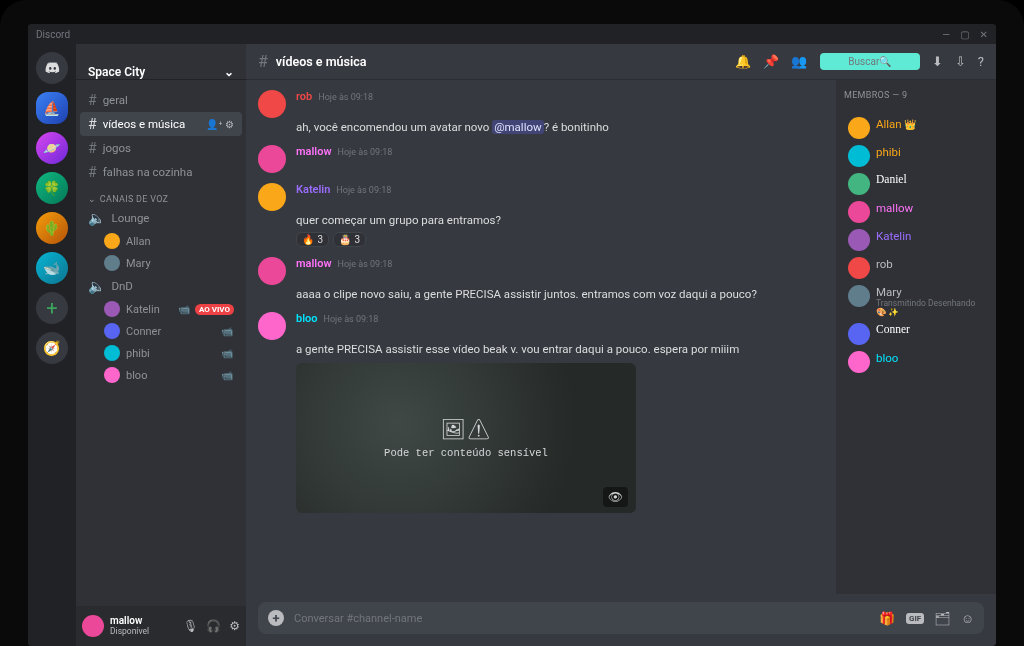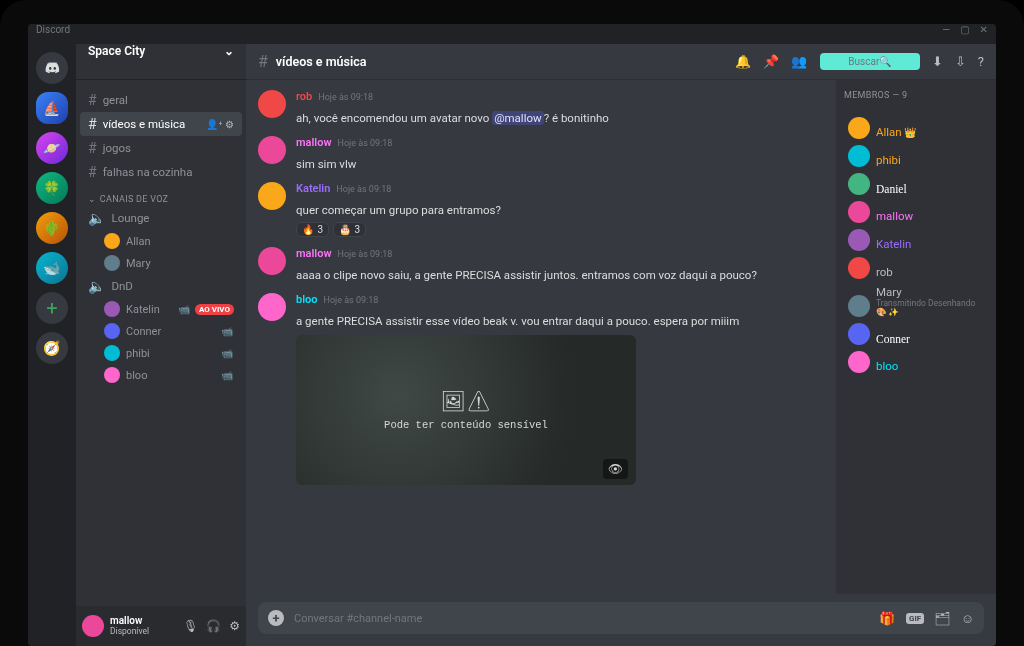--- a/index.html
+++ b/index.html
@@ -28,20 +28,21 @@
     background: #202225;
     border-radius: 4px;
     overflow: hidden;
     display: flex;
     flex-direction: column;
   }
   .titlebar {
     height: 20px;
     background: #202225;
     display: flex;
+    align-items: center;
     padding: 0 8px;
     color: #72767d;
     font-size: 10px;
   }
   .titlebar .wnd-btns { margin-left: auto; display:flex; gap:10px; font-size:10px;}
   .app {
     flex: 1;
     display: flex;
     min-height: 0;
   }
@@ -68,21 +69,21 @@
   .srv.compass { color:#3ba55d; }
   
   .sidebar {
     width: 170px;
     background: #2f3136;
     display: flex;
     flex-direction: column;
   }
   .server-header {
     height: 36px;
-    display:flex; align-items:flex-start;
+    display:flex; align-items:flex-end;
     padding:0 12px;
     border-bottom:1px solid #202225;
     font-weight:600; color:#fff;
     font-size:12px;
     justify-content:space-between;
   }
   .channels { flex:1; overflow:auto; padding:8px 4px;}
   .ch {
     display:flex; align-items:center;
     padding:4px 8px;
@@ -130,21 +131,21 @@
   .chat-header .tools{margin-left:auto;display:flex;gap:12px;color:#b9bbbe;font-size:13px;align-items:center;}
   .search-box{background:#5eead4;border-radius:4px;padding:3px 6px;font-size:10px;color:#72767d;width:100px;display:flex;align-items:center;justify-content:center;}
   .chat-body{flex:1;display:flex;min-height:0;}
   .messages{flex:1;overflow:auto;padding:10px 12px;}
   .msg{display:flex;gap:10px;margin-bottom:10px;}
   .msg .av{width:28px;height:28px;border-radius:50%;flex-shrink:0;}
   .msg .content{flex:1;min-width:0;}
   .msg .hdr{display:flex;gap:6px;align-items:baseline;font-size:11px;}
   .msg .uname{font-weight:600;}
   .msg .ts{font-size:9px;color:#72767d;}
-  .msg .text{font-size:11.5px;color:#dcddde;line-height:15px;margin-top:8px;}
+  .msg .text{font-size:11.5px;color:#dcddde;line-height:15px;margin-top:17px;}
   .mention{color:#dee0fc;background:rgba(88,101,242,0.3);border-radius:3px;padding:0 2px;}
   .reactions{display:flex;gap:4px;margin-top:4px;}
   .react{background:#2f3136;border:1px solid #40444b;border-radius:6px;padding:1px 5px;font-size:10px;display:flex;gap:3px;align-items:center;}
   .embed-video{width:280px;height:158px;background:#fff;border-radius:6px;margin-top:6px;position:relative;overflow:hidden;display:flex;align-items:center;justify-content:center;}
   .beak-logo{position:relative;width:200px;height:120px;display:flex;align-items:center;justify-content:center;}
   .beak-wings{position:absolute;inset:0;opacity:.25;}
   .beak-tri{width:0;height:0;border-left:80px solid transparent;border-right:80px solid transparent;border-top:110px solid #22294a;position:relative;}
   .beak-tri::before{content:"";position:absolute;left:-80px;top:-110px;width:0;height:0;border-left:80px solid transparent;border-right:80px solid transparent;border-top:52px solid #e63946;}
   .beak-band{position:absolute;top:24px;left:50%;transform:translate(-50%,0);background:#f4a63a;color:#fff;font-weight:900;font-style:italic;letter-spacing:2px;font-size:22px;padding:2px 14px;text-shadow:1px 1px 0 #8a4a10;}
   .play-btn{position:absolute;width:36px;height:36px;border-radius:50%;background:rgba(0,0,0,.7);display:flex;align-items:center;justify-content:center;}
@@ -155,21 +156,21 @@
   .sensitive .eye{position:absolute;bottom:6px;right:8px;background:rgba(0,0,0,.45);border-radius:4px;padding:3px 5px;font-size:12px;}
   .composer{padding:8px 12px 12px;}
   .composer-inner{background:#40444b;border-radius:8px;height:32px;display:flex;align-items:center;padding:0 10px;gap:10px;color:#72767d;}
   .composer-inner .add{width:16px;height:16px;border-radius:50%;background:#b9bbbe;color:#40444b;display:flex;align-items:center;justify-content:center;font-weight:700;font-size:13px;}
   .composer-inner .ph{flex:1;font-size:11px;}
   .composer-inner .r-icons{display:flex;gap:10px;font-size:13px;color:#b9bbbe;align-items:center;}
   .gif-badge{background:#b9bbbe;color:#40444b;font-size:8px;font-weight:700;padding:1px 3px;border-radius:3px;}
   
   .members{width:160px;background:#2f3136;padding:10px 8px;overflow:auto;}
   .mem-hdr{font-size:9px;color:#8e9297;text-transform:uppercase;margin-bottom:14px;letter-spacing:.3px;}
-  .mem{display:flex;align-items:flex-end;gap:6px;padding:3px 4px;border-radius:4px;font-size:11.5px;}
+  .mem{display:flex;align-items:flex-start;gap:6px;padding:3px 4px;border-radius:4px;font-size:11.5px;}
   .mem .av{width:22px;height:22px;border-radius:50%;flex-shrink:0;}
   .mem .sub{font-size:8.5px;color:#72767d;line-height:9px;}
   .mem .col{display:flex;flex-direction:column;}
   .crown{color:#faa81a;font-size:10px;}
   
   .c1{background:#f04747;} .c2{background:#faa81a;} .c3{background:#43b581;}
   .c4{background:#ec4899;} .c5{background:#5865f2;} .c6{background:#9b59b6;}
   .c7{background:#00bcd4;} .c8{background:#607d8b;} .c9{background:#ff66cc;}
   .srv-col1{background:linear-gradient(135deg,#3b82f6,#1e40af);}
   .srv-col2{background:linear-gradient(135deg,#d946ef,#6d28d9);}
@@ -330,21 +331,20 @@
     <div class="text">ah, você encomendou um avatar novo <span class="mention">@mallow</span>? é bonitinho</div>
                 </div>
               </div>
               <div class="msg">
                 <span class="av c4"></span>
   <div class="content">
     <div class="hdr">
                     <span class="uname u-pink">mallow</span>
                     <span class="ts">Hoje às 09:18</span>
                   </div>
-    <div class="text">sim sim vlw</div>
                 </div>
               </div>
               <div class="msg">
                 <span class="av c2"></span>
   <div class="content">
     <div class="hdr">
                     <span class="uname u-purple">Katelin</span>
                     <span class="ts">Hoje às 09:18</span>
                   </div>
     <div class="text">quer começar um grupo para entramos?</div>

